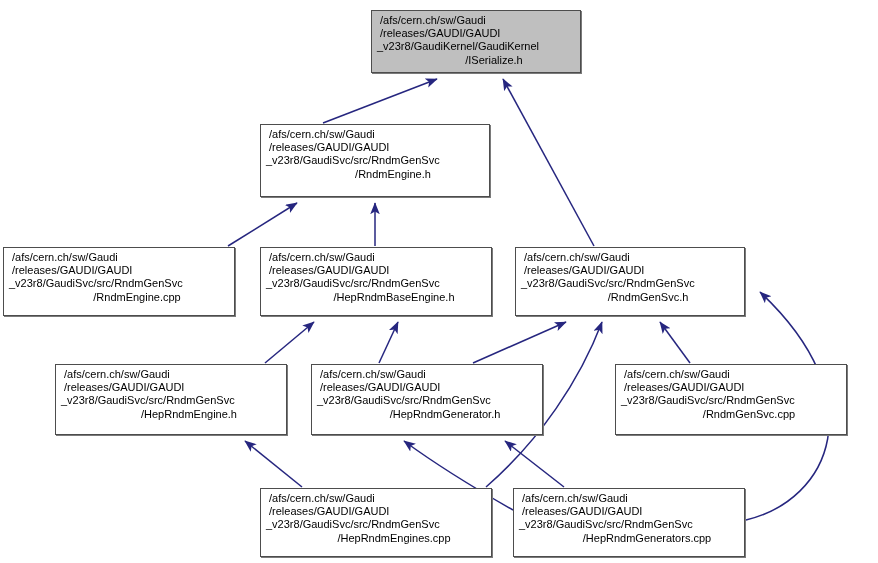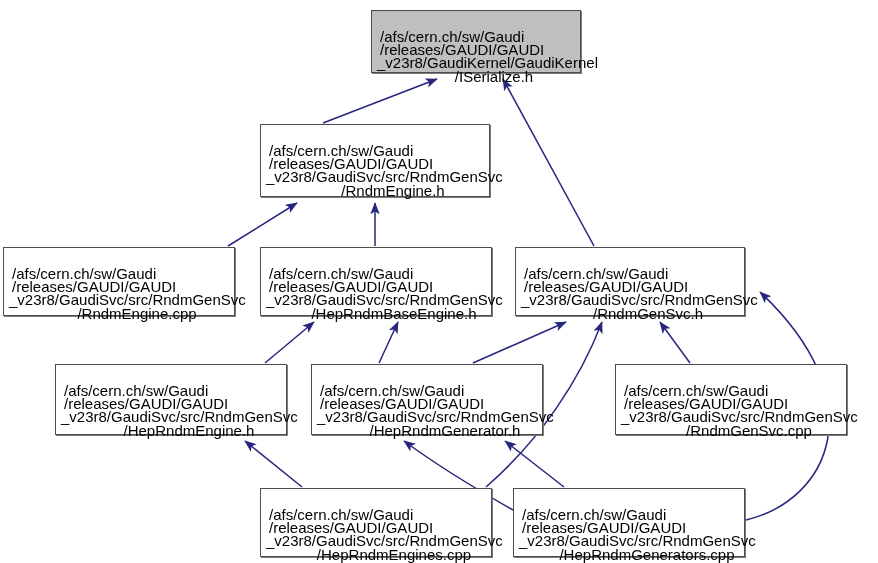--- a/index.html
+++ b/index.html
@@ -23,24 +23,24 @@
     width: 878px;
     height: 563px;
     pointer-events: none;
   }
   .node {
     position: absolute;
     box-sizing: border-box;
     border: 1px solid #4d4d4d;
     background: #ffffff;
     color: #000000;
-    font-size: 15px;
+    font-size: 11px;
     line-height: 13.2px;
     text-align: center;
-    padding-top: 19px;
+    padding-top: 3px;
     white-space: pre;
     letter-spacing: 0px;
     z-index: 2;
     box-shadow: 1px 1px 0 #7a7a7a;
   }
   .node.root {
     background: #bfbfbf;
     border: 1px solid #404040;
   }
   .node .l1, .node .l2, .node .l3 {

